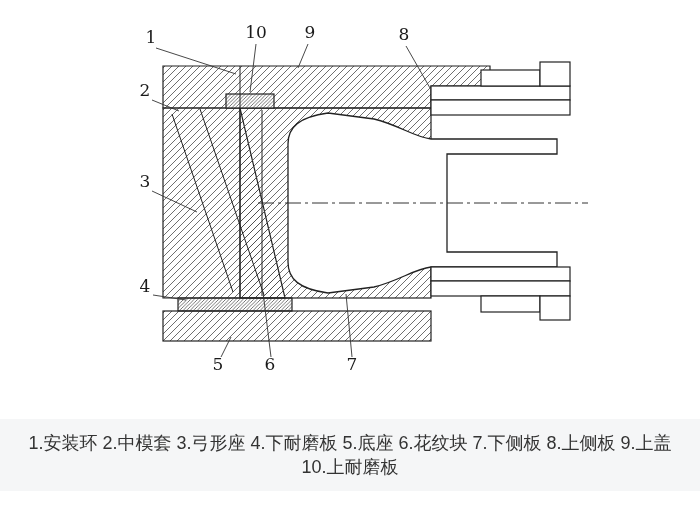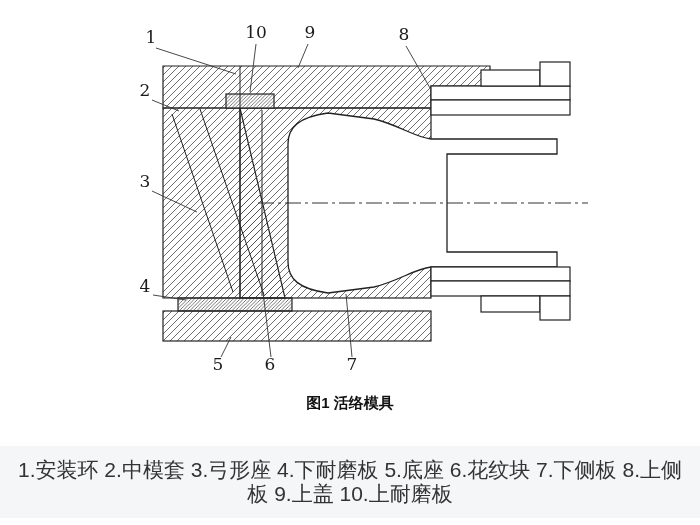--- a/index.html
+++ b/index.html
@@ -1,21 +1,21 @@
 <!DOCTYPE html>
 <html><head>
 <meta charset="utf-8">
 <style>
   html,body{margin:0;padding:0;background:#ffffff;width:700px;font-family:"Liberation Sans",sans-serif;}
   .page{width:700px;height:525px;background:#fff;overflow:hidden;}
   svg{display:block;}
   svg text.callout{font-family:"DejaVu Serif",serif;font-size:17px;fill:#1a1a1a;text-anchor:middle;}
   .caption{width:100%;text-align:center;font-weight:bold;font-size:15px;color:#111;margin-top:8px;line-height:19px;}
   .legend-band{margin-top:34px;background:#f5f6f7;padding:12px 18px;box-sizing:border-box;width:700px;}
-  .legend-band p{margin:0;text-align:center;font-size:21px;line-height:24px;color:#333333;}
+  .legend-band p{margin:0;text-align:center;font-size:18px;line-height:24px;color:#333333;}
 </style>
 </head>
 <body>
 
 <div class="page">
 
   <svg width="700" height="385" viewBox="0 0 700 385">
     <defs>
       <pattern id="h1" width="7" height="7" patternUnits="userSpaceOnUse">
         <path d="M0,7 L7,0" stroke="#4a4a4a" stroke-width="0.8"></path>
@@ -80,19 +80,18 @@
       <text class="callout" x="145" y="292">4</text>
       <text class="callout" x="218" y="370">5</text>
       <text class="callout" x="270" y="370">6</text>
       <text class="callout" x="352" y="370">7</text>
       <text class="callout" x="404" y="40">8</text>
       <text class="callout" x="310" y="38">9</text>
       <text class="callout" x="256" y="38">10</text>
     </g>
   </svg>
 
-  <div class="caption">图1 活络模具</div>
 
   <div class="legend-band">
     <p>1.安装环 2.中模套 3.弓形座 4.下耐磨板 5.底座 6.花纹块 7.下侧板 8.上侧板 9.上盖 10.上耐磨板</p>
   </div>
 
 </div>
 
 </body></html>

